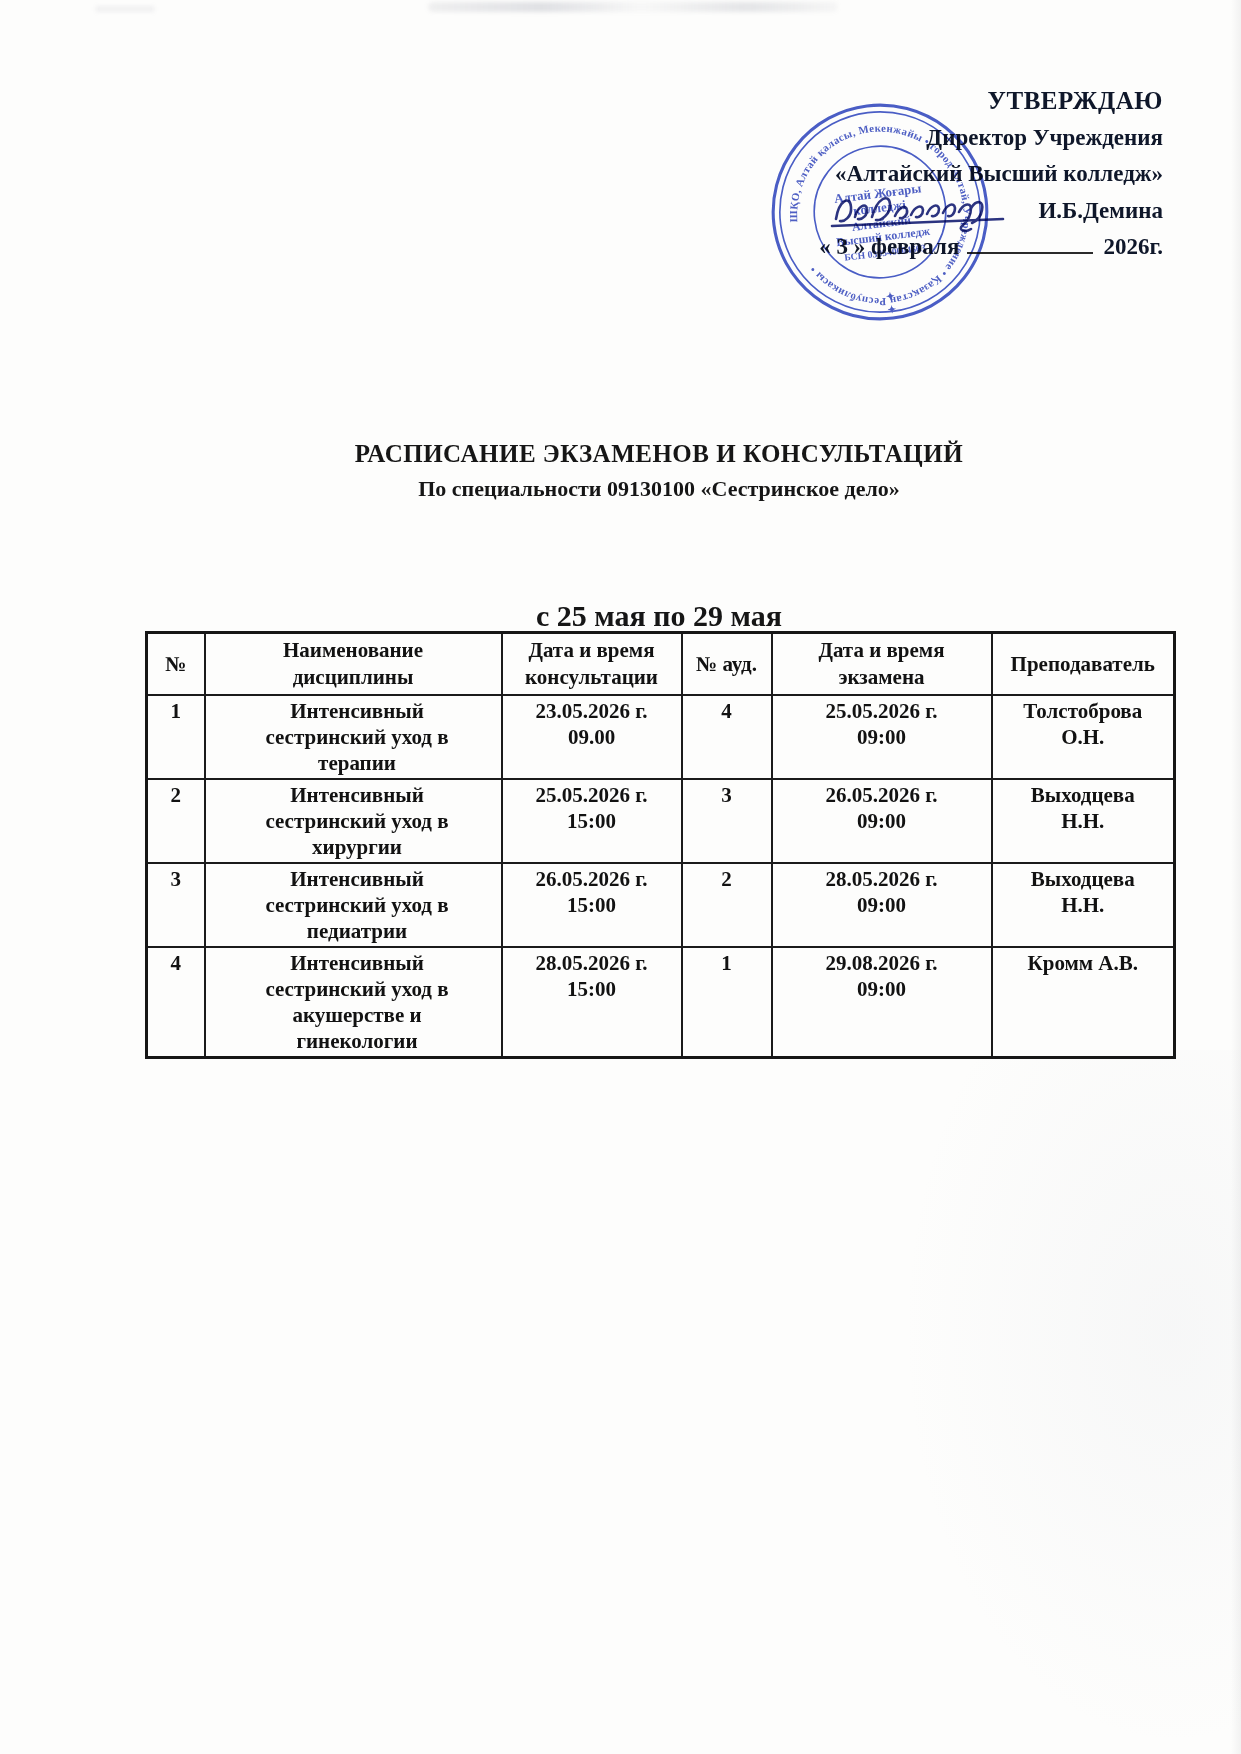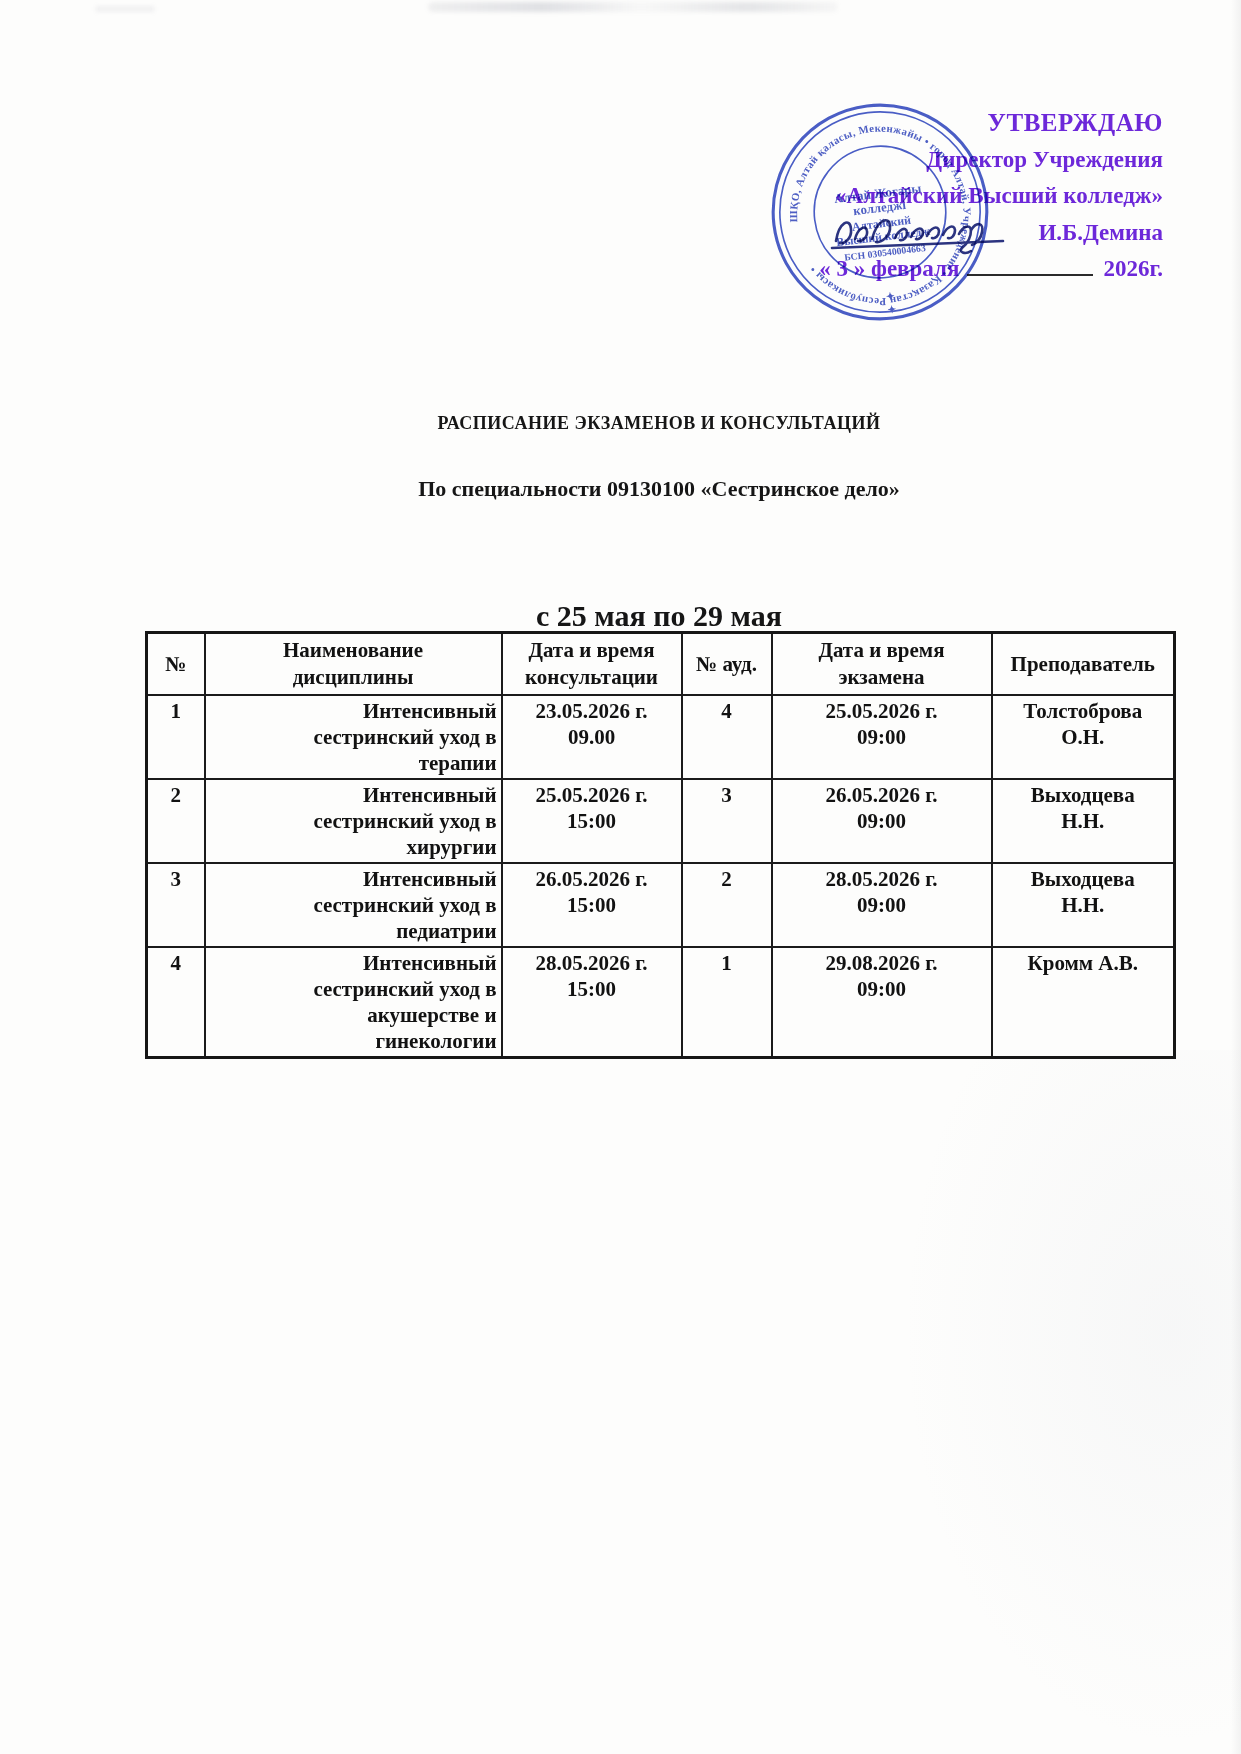--- a/index.html
+++ b/index.html
@@ -26,24 +26,24 @@
     position:absolute;right:0;top:0;width:10px;height:100%;
     background:linear-gradient(to left,rgba(60,60,70,.06),rgba(0,0,0,0));
   }
   .paper-shade{
     position:absolute;right:0;top:1050px;width:340px;height:700px;
     background:radial-gradient(ellipse at 80% 40%,rgba(190,195,205,.10),rgba(0,0,0,0) 70%);
   }
 
   
   .approval{
-    position:absolute;top:105px;right:78px;
+    position:absolute;top:83px;right:78px;
     text-align:right;
     font-size:23px;font-weight:bold;line-height:36.5px;
-    color:#6d28d9;white-space:nowrap;
+    color:#0f172a;white-space:nowrap;
   }
   .approval .approve-title{font-size:25px;letter-spacing:.5px;}
   .sig-row{position:relative;}
   .sig-svg{
     position:absolute;right:128px;top:-7px;width:206px;height:54px;
     mix-blend-mode:multiply;
   }
   .dateline .blank{
     display:inline-block;width:126px;height:1em;
     border-bottom:2px solid #2b2b2b;
@@ -55,41 +55,41 @@
     position:absolute;left:767px;top:99px;width:226px;height:226px;
     transform:rotate(-7deg);
     mix-blend-mode:multiply;opacity:.93;
   }
 
   
   .heading{
     position:absolute;left:145px;width:1028px;
     text-align:center;font-weight:bold;color:#161616;
   }
-  .h-title{top:413px;font-size:18px;letter-spacing:.5px;}
+  .h-title{top:440px;font-size:25px;letter-spacing:.5px;}
   .h-spec{top:476px;font-size:22px;font-family:Liberation Serif, serif;}
   .h-group{top:528px;font-size:23px;}
   .h-dates{top:599px;font-size:30px;}
 
   
   .sched{
     position:absolute;left:145px;top:631px;width:1028px;
     border-collapse:collapse;table-layout:fixed;
     font-size:21px;font-weight:bold;line-height:26px;color:#121212;
     border:3px solid #161616;
   }
   .sched th,.sched td{
     border:2px solid #1b1b1b;
     white-space:pre-line;
     text-align:center;vertical-align:top;
     padding:2px 4px;
     overflow:hidden;
   }
   .sched th{vertical-align:middle;line-height:27px;padding:3px 2px;}
-  .sched td.c-disc{text-align:right;padding-left:12px;}
+  .sched td.c-disc{text-align:center;padding-left:12px;}
   tr.h-head{height:62px;}
   tr.h-r1{height:78px;}
   tr.h-r2{height:84px;}
   tr.h-r3{height:81px;}
   tr.h-r4{height:104px;}
 </style>
 </head>
 <body>
 
 <div class="page">

